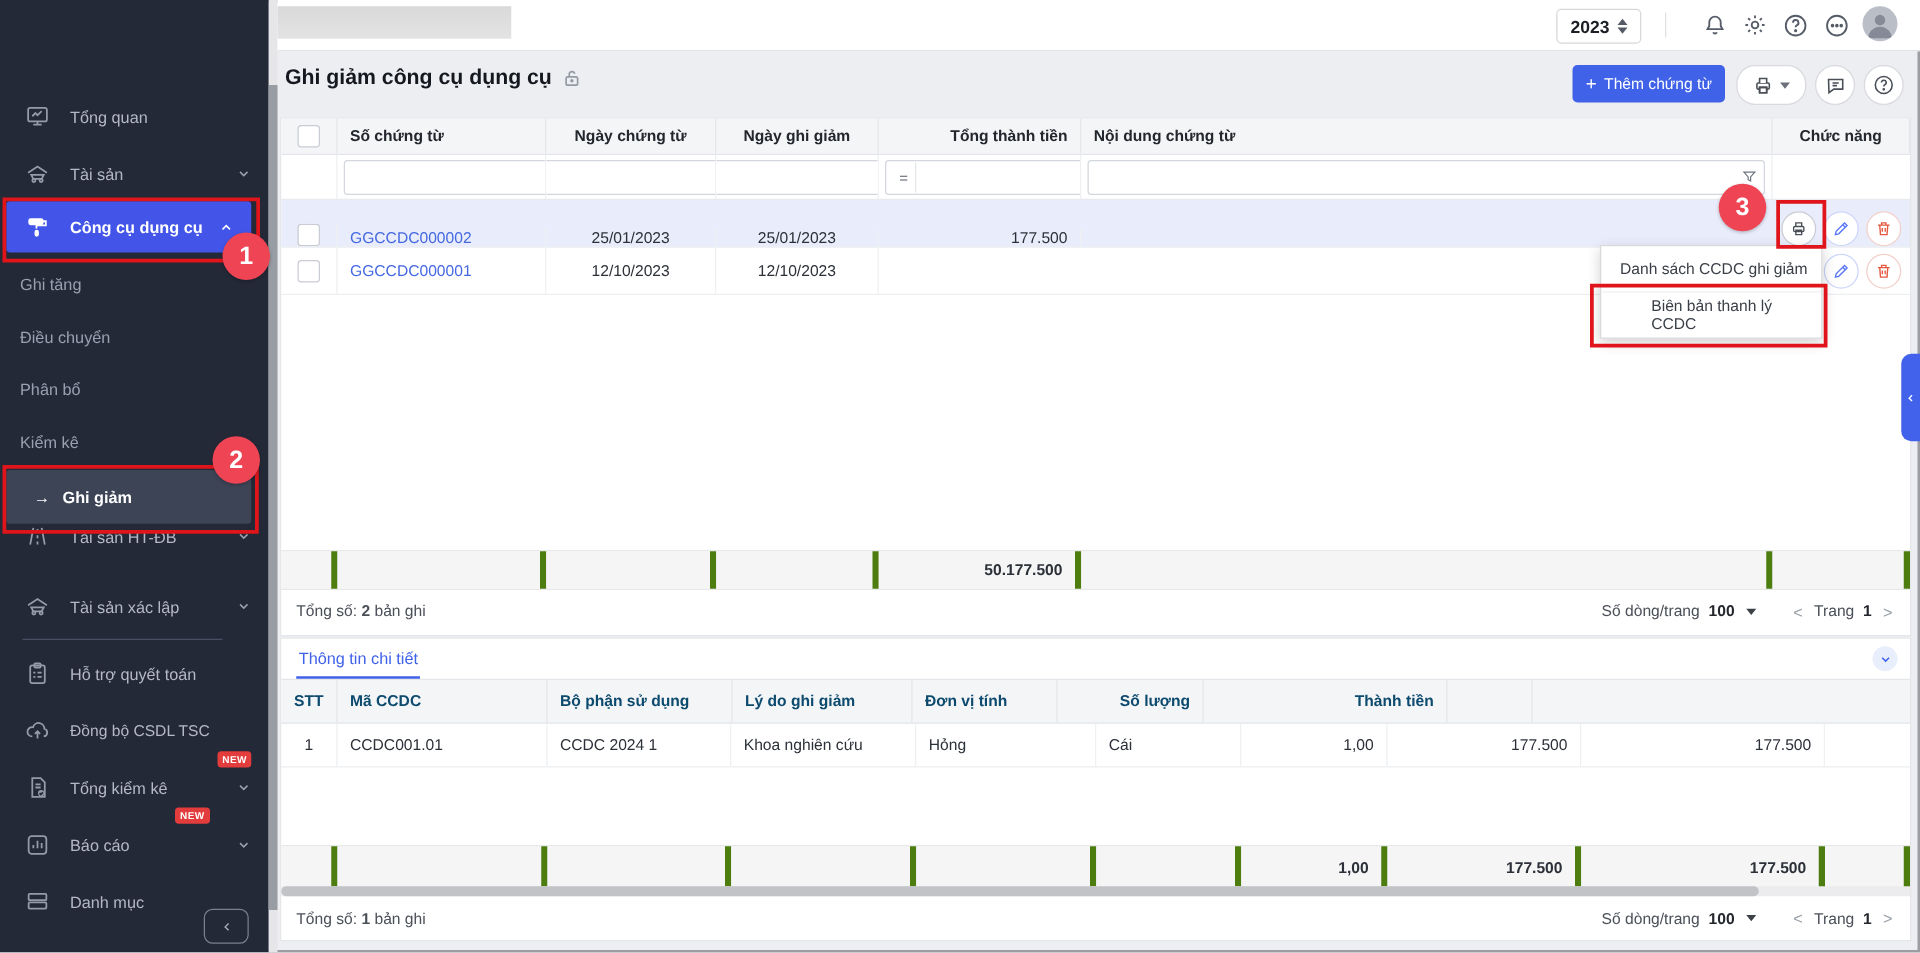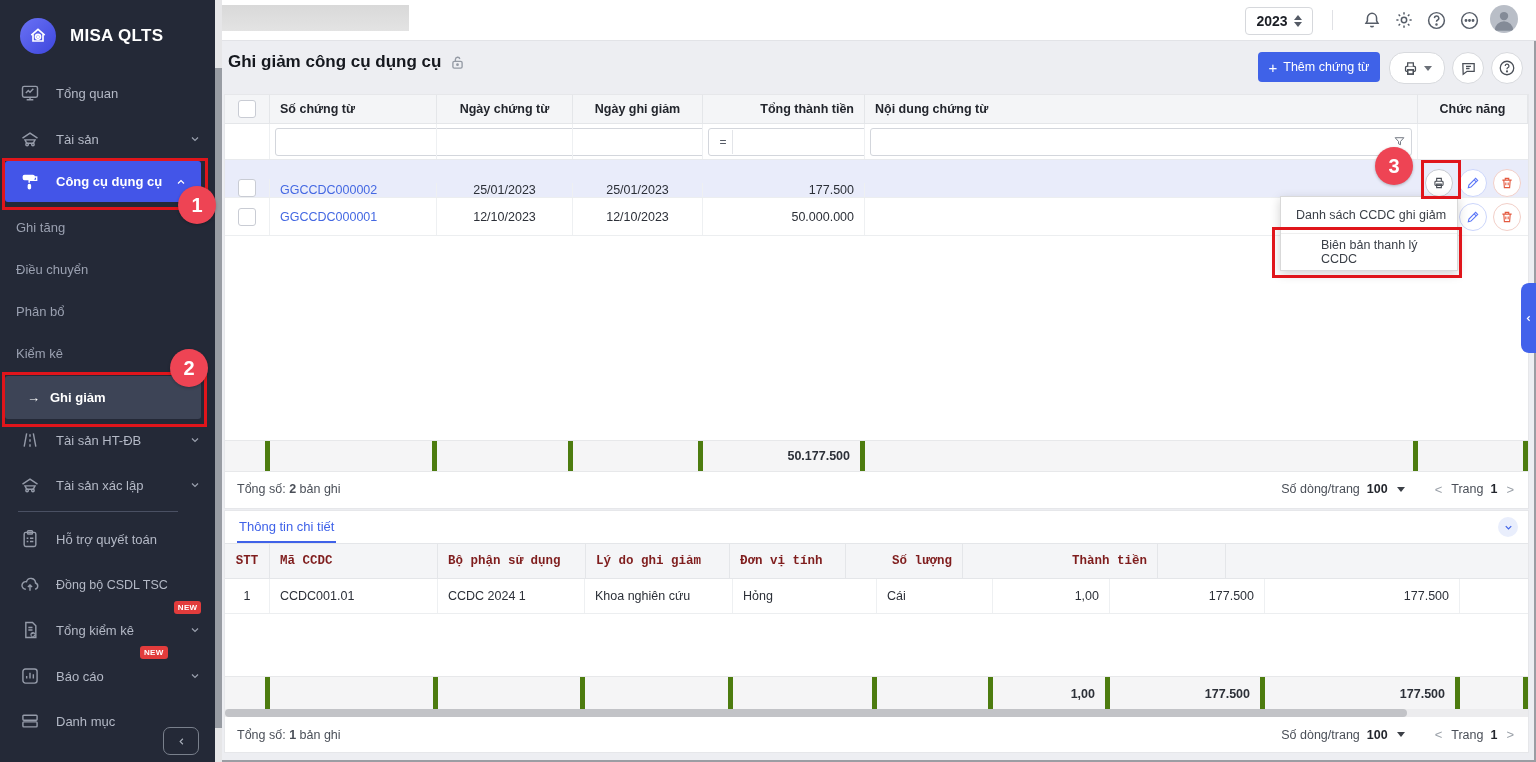--- a/index.html
+++ b/index.html
@@ -91,21 +91,21 @@
   .tabbar{height:32px;display:flex;border-bottom:1px solid #e4e6e9;position:relative;}
   .tab-active{margin-left:12px;font-size:13px;color:#3f62e8;height:32px;display:flex;align-items:center;
     border-bottom:2px solid #3f62e8;box-sizing:border-box;padding:0 2px;}
   .collapse-detail{position:absolute;right:10px;top:6px;width:20px;height:20px;border-radius:50%;background:#e9eefc;
     color:#3f62e8;display:flex;align-items:center;justify-content:center;}
   .d1{width:45px;justify-content:center;padding:0;}
   .d2{width:168px;}.d3{width:147px;}.d4{width:148px;}.d5{width:144px;}.d6{width:116px;}
   .d7{width:117px;justify-content:flex-end;}.d8{width:155px;justify-content:flex-end;}
   .d9{width:195px;justify-content:flex-end;}.d10{width:68px;}
   .dhead{background:#f4f5f7;border-bottom:1px solid #e4e6e9;height:34px;}
-  .dhead .cell{font-weight:bold;color:#7f1d1d;border-right:1px solid #e4e6e9;font-family:Liberation Mono, monospace;}
+  .dhead .cell{font-weight:bold;color:#0c4a6e;border-right:1px solid #e4e6e9;}
   .ddrow{height:34px;border-bottom:1px solid #eceef0;}
   .hscroll-track{position:relative;height:8px;background:#ececee;}
   .hscroll-thumb{position:absolute;left:0;top:0;height:8px;width:1182px;background:#c2c3c7;border-radius:4px;}
   
   .ctx-menu{position:absolute;left:1280px;top:196px;width:176px;background:#fff;border:1px solid #d9d9d9;
     box-shadow:0 3px 10px rgba(0,0,0,.18);z-index:50;}
   .ctx-item{height:36px;display:flex;align-items:center;padding-left:15px;font-size:12.5px;color:#3a3f47;border-bottom:1px solid #efefef;}
   .ctx-item:last-child{border-bottom:none;padding-left:40px;}
   .redbox{position:absolute;border:3px solid #e0151b;z-index:60;pointer-events:none;}
   .stepnum{position:absolute;width:38px;height:38px;border-radius:50%;background:#ee4454;color:#fff;z-index:70;
@@ -113,31 +113,20 @@
   .edge-tab{position:absolute;left:1521px;top:283px;width:15px;height:70px;background:#4262eb;border-radius:8px 0 0 8px;
     z-index:40;display:flex;align-items:center;justify-content:center;color:#fff;}
   svg{display:block;}
 </style>
 </head>
 <body>
 
 <div id="screen">
 
   <div id="sidebar">
-    <div class="brand">
-      <div class="brand-logo">
-        <svg width="20" height="20" viewBox="0 0 24 24" fill="none" stroke="#fff" stroke-width="2">
-            <path d="M4 11 12 4l8 7"></path>
-            <path d="M6 10v8h12v-8"></path>
-            <circle cx="12" cy="13" r="3"></circle>
-            <circle cx="12" cy="13" r="0.8" fill="#fff"></circle>
-          </svg>
-      </div>
-      <div class="brand-name">MISA QLTS</div>
-    </div>
 
     <div class="nav-item" style="top:71px">
       <span class="ic">
           <svg width="20" height="20" viewBox="0 0 24 24" fill="none" stroke="currentColor" stroke-width="1.7">
             <rect x="3" y="4" width="18" height="13" rx="2"></rect>
             <path d="M7 12l3-3 2 2 4-4"></path>
             <path d="M12 17v3M8 20h8"></path>
           </svg>
         </span>
       <span class="lbl">Tổng quan</span>
@@ -187,21 +176,21 @@
     </div>
     <div class="nav-item nav-sub" style="top:332px;height:42px">
       <span class="lbl">Kiểm kê</span>
     </div>
 
     <div class="nav-item nav-sub nav-selected" style="top:376px;height:43px">
       <span class="arrow">→</span>
       <span class="lbl">Ghi giảm</span>
     </div>
 
-    <div class="nav-item" style="top:418px;height:44px">
+    <div class="nav-item" style="top:407px;height:44px">
       <span class="ic">
           <svg width="20" height="20" viewBox="0 0 24 24" fill="none" stroke="currentColor" stroke-width="1.7">
             <path d="M8 4 5 20M16 4l3 16"></path>
             <path d="M12 5v3M12 11v3M12 17v3"></path>
           </svg>
         </span>
       <span class="lbl">Tài sản HT-ĐB</span>
       <span class="chev">
           <svg width="12" height="12" viewBox="0 0 24 24" fill="none" stroke="currentColor" stroke-width="2.4">
             <polyline points="6 9 12 15 18 9"></polyline>
@@ -479,21 +468,20 @@
       </div>
     </div>
 
     <div class="trow drow">
       <div class="cell c1">
           <span class="cbx"></span>
         </div>
       <div class="cell c2 doclink">GGCCDC000001</div>
       <div class="cell c3">12/10/2023</div>
       <div class="cell c4">12/10/2023</div>
-      <div class="cell c5">50.000.000</div>
       <div class="cell c6"></div>
       <div class="cell c7" style="padding:0">
         <span class="act-ic act-print">
             <svg width="14" height="14" viewBox="0 0 24 24" fill="none" stroke="currentColor" stroke-width="1.9">
               <rect x="5" y="9" width="14" height="7" rx="1.5"></rect>
               <path d="M8 9V4h8v5M8 14h8v6H8z"></path>
             </svg>
           </span>
         <span class="act-ic act-edit">
             <svg width="14" height="14" viewBox="0 0 24 24" fill="none" stroke="currentColor" stroke-width="1.9">

